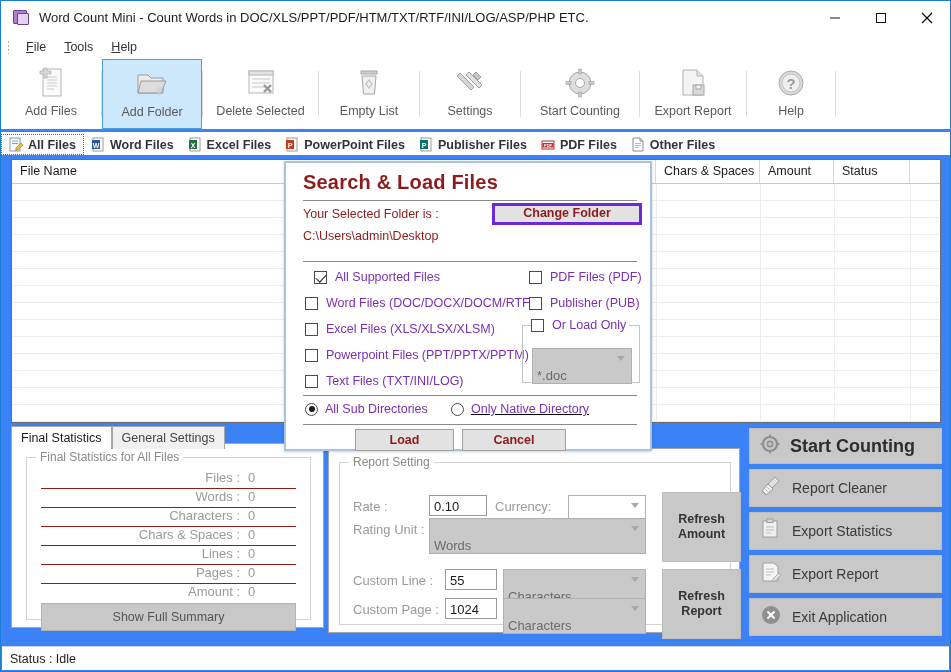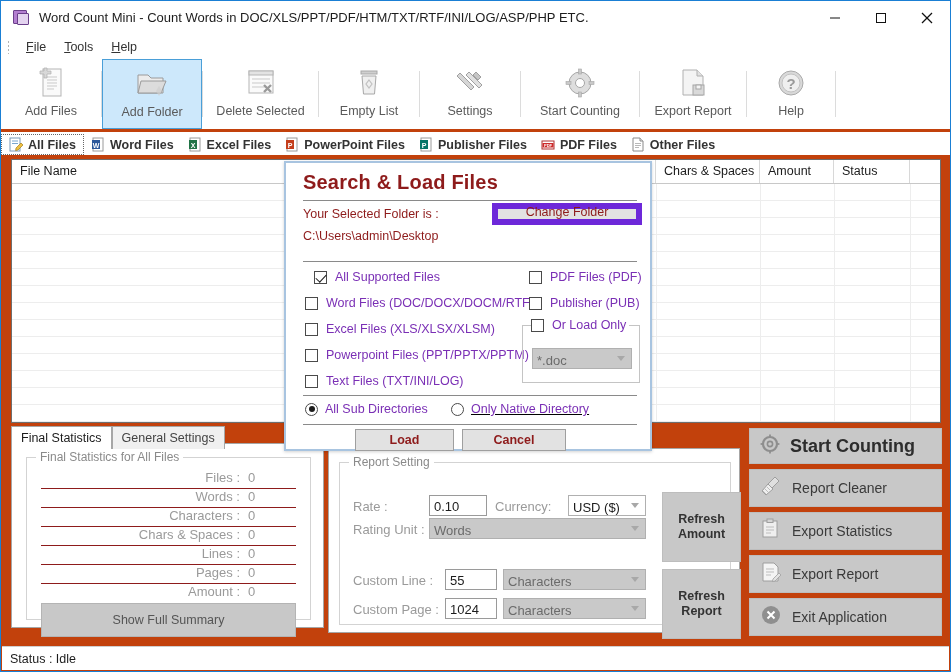--- a/index.html
+++ b/index.html
@@ -6,21 +6,21 @@
   body{
     width:951px;height:672px;overflow:hidden;
     font-family:"Liberation Sans",sans-serif;
     background:#ffffff;
     -webkit-font-smoothing:antialiased;
   }
   #app{
     position:relative;width:951px;height:672px;
     box-sizing:border-box;
     border:1px solid #1a7fd4;
-    background:#c2410c;
+    background:#3b82f6;
   }
 
   
   .titlebar{
     position:absolute;left:0;top:0;width:949px;height:33px;
     background:#ffffff;display:flex;align-items:center;
   }
   .title-icon{
     width:17px;height:17px;margin-left:12px;margin-right:9px;
     position:relative;flex:none;
@@ -93,33 +93,33 @@
     border:1px solid #a6a6a6;box-sizing:border-box;background:#fff;
   }
   .gbox{position:absolute;border:1px solid #d3d3d3;box-sizing:border-box;}
   .gbox-title{position:absolute;top:-8px;left:9px;background:#fff;padding:0 4px;
     font-size:12px;color:#8a8a8a;white-space:nowrap;}
   .statrow{display:flex;align-items:baseline;justify-content:flex-end;
     font-size:13px;color:#9a9a9a;height:19px;border-bottom:1px solid #8e1b1b;
     box-sizing:border-box;padding-right:2px;}
   .statrow .val{color:#9a9a9a;width:46px;text-align:left;padding-left:8px;}
   .statrow.last{border-bottom:none;}
-  .fullbtn{height:34px;background:#c8c8c8;border:1px solid #b4b4b4;box-sizing:border-box;
+  .fullbtn{height:28px;background:#c8c8c8;border:1px solid #b4b4b4;box-sizing:border-box;
     font-size:12.5px;color:#555;display:flex;align-items:center;justify-content:center;}
 
   
   .reportpanel{
     position:absolute;left:327px;top:447px;width:412px;height:185px;
     border:1px solid #a6a6a6;box-sizing:border-box;background:#fff;
   }
   .rlabel{font-size:13px;color:#9a9a9a;}
   .tinput{border:1px solid #9a9a9a;box-sizing:border-box;background:#fff;
     font-size:13px;color:#1c1c1c;padding:1px 4px;height:21px;line-height:19px;}
   .tcombo{border:1px solid #b0b0b0;box-sizing:border-box;background:#c9c9c9;
-    font-size:13px;color:#6b6b6b;padding:2px 4px;height:21px;line-height:19px;
+    font-size:13px;color:#6b6b6b;padding:17px 4px;height:21px;line-height:19px;
     position:relative;}
   .tcombo.white{background:#fff;color:#1c1c1c;}
   .tcombo .arrow{position:absolute;right:6px;top:7px;width:0;height:0;
     border-left:4px solid transparent;border-right:4px solid transparent;
     border-top:5px solid #a8a8a8;}
   .refbtn{background:#c8c8c8;border:1px solid #bdbdbd;box-sizing:border-box;
     display:flex;align-items:center;justify-content:center;text-align:center;
     font-size:12.5px;font-weight:bold;color:#333;line-height:15px;}
 
   
@@ -140,23 +140,23 @@
   .dialog{
     position:absolute;left:283px;top:160px;width:368px;height:290px;
     background:#ffffff;border:2px solid #a8c4e0;box-sizing:border-box;
     box-shadow:0 1px 3px rgba(0,0,0,.18);z-index:50;
   }
   .dlg-title{position:absolute;left:17px;top:8px;font-size:20px;font-weight:bold;
     color:#8e1b1b;letter-spacing:.2px;}
   .dlg-rule{position:absolute;background:#8a8a8a;height:1px;}
   .dlg-lbl{position:absolute;font-size:12.5px;color:#8e1b1b;white-space:nowrap;}
   .chgbtn{position:absolute;left:190px;top:200px;width:164px;height:22px;
-    background:#e2e2e2;border:6px solid #6d28d9;box-sizing:border-box;
-    display:flex;align-items:flex-end;justify-content:center;
-    font-size:12.5px;font-weight:normal;color:#8e1b1b;}
+    background:#e2e2e2;border:3px solid #6d28d9;box-sizing:border-box;
+    display:flex;align-items:flex-start;justify-content:center;
+    font-size:12.5px;font-weight:bold;color:#8e1b1b;}
   .chk{position:absolute;display:flex;align-items:center;gap:8px;}
   .chk .box{width:13px;height:13px;border:1px solid #4a4a4a;box-sizing:border-box;
     background:#fff;position:relative;flex:none;}
   .chk .box.on:after{content:"";position:absolute;left:3px;top:0px;width:5px;height:9px;
     border:solid #1c1c1c;border-width:0 1.6px 1.6px 0;transform:rotate(43deg);}
   .chk .ctext{font-size:12.5px;color:#7a2fb5;white-space:nowrap;}
   .rad{position:absolute;display:flex;align-items:center;gap:7px;}
   .rad .circ{width:13px;height:13px;border:1px solid #4a4a4a;border-radius:50%;
     box-sizing:border-box;background:#fff;position:relative;flex:none;}
   .rad .circ.on:after{content:"";position:absolute;left:2.5px;top:2.5px;width:6px;height:6px;

